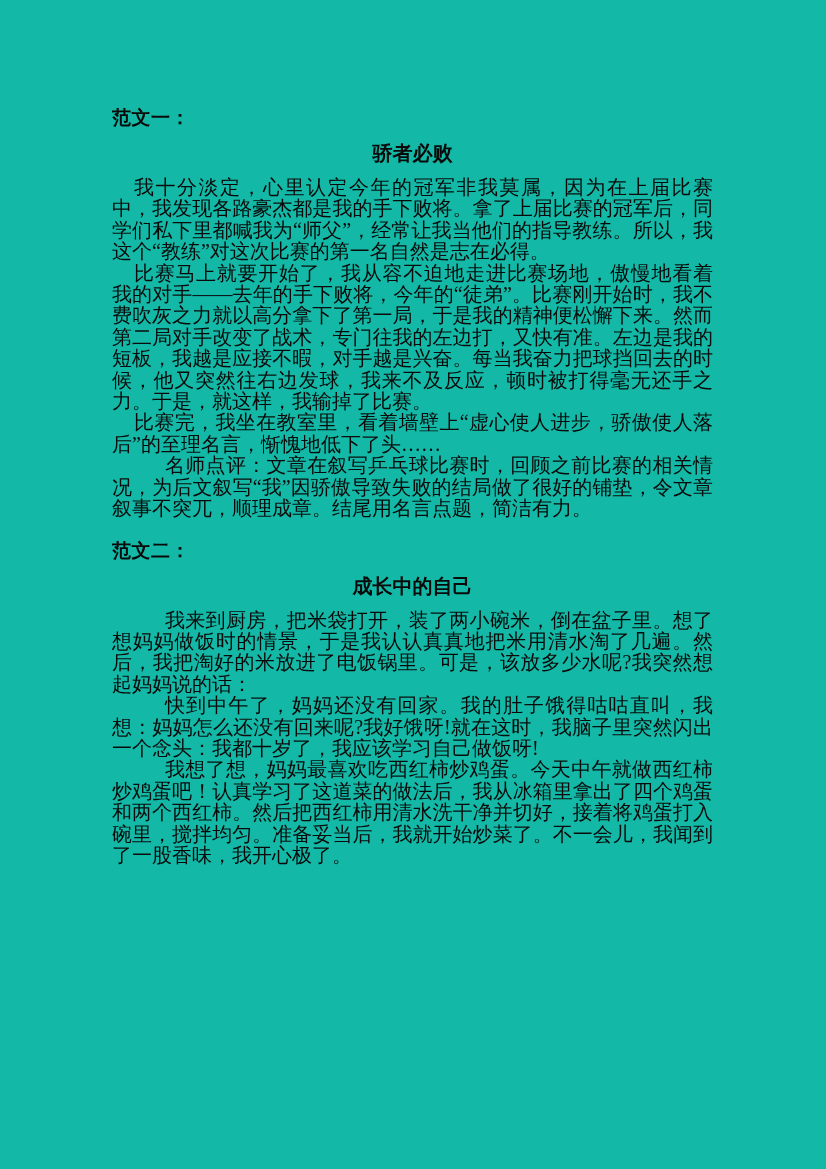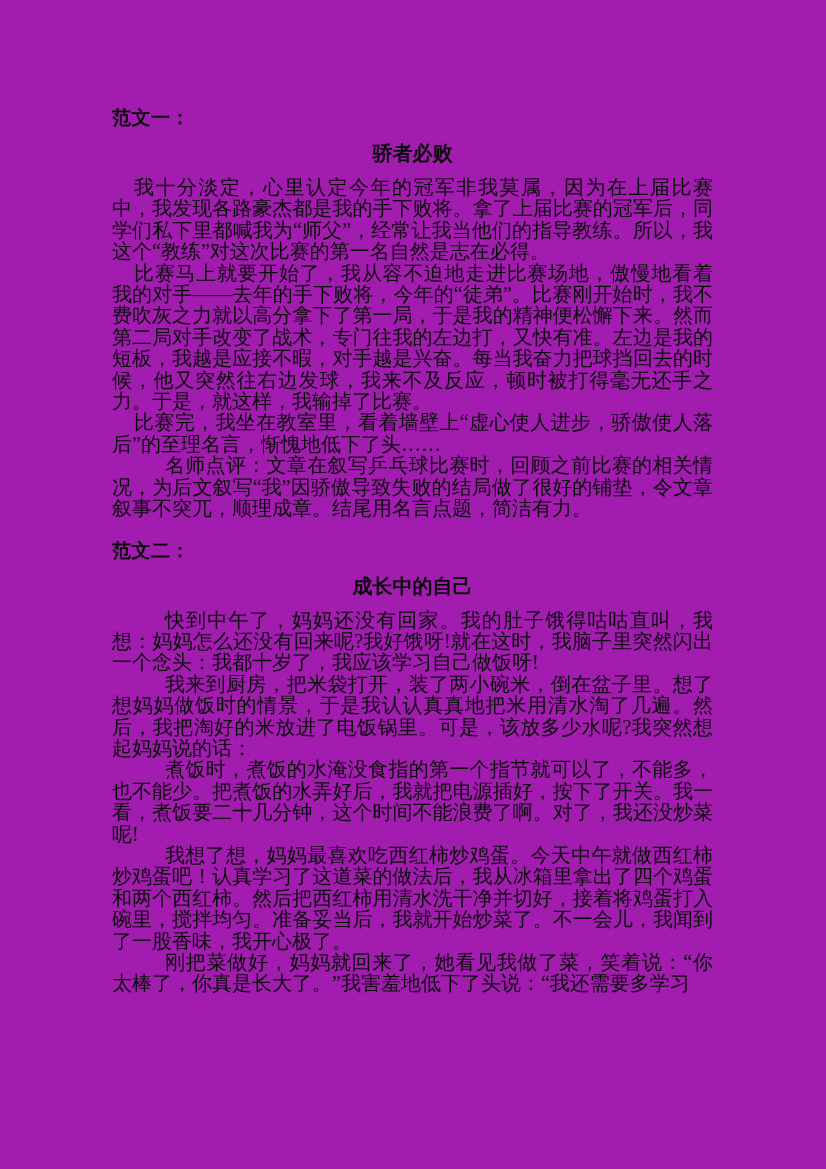--- a/index.html
+++ b/index.html
@@ -12,21 +12,21 @@
     height: 1169px;
     position: relative;
     overflow: hidden;
     font-family: "Liberation Serif", "DejaVu Serif", serif;
     color: #0a0a0a;
   }
   .page {
     position: absolute;
     left: 0; top: 0;
     width: 826px; height: 1169px;
-    background: #a21caf;
+    background: #14b8a6;
   }
   .doc {
     position: absolute;
     left: 112px;
     top: 106px;
     width: 601px;
   }
   .sec-label {
     margin: 0;
     font-family: "Liberation Sans", "DejaVu Sans", sans-serif;
@@ -66,21 +66,19 @@
       <h1 class="essay-title">骄者必败</h1>
       <p class="body indent-s">我十分淡定，心里认定今年的冠军非我莫属，因为在上届比赛中，我发现各路豪杰都是我的手下败将。拿了上届比赛的冠军后，同学们私下里都喊我为“师父”，经常让我当他们的指导教练。所以，我这个“教练”对这次比赛的第一名自然是志在必得。</p>
       <p class="body indent-s">比赛马上就要开始了，我从容不迫地走进比赛场地，傲慢地看着我的对手——去年的手下败将，今年的“徒弟”。比赛刚开始时，我不费吹灰之力就以高分拿下了第一局，于是我的精神便松懈下来。然而第二局对手改变了战术，专门往我的左边打，又快有准。左边是我的短板，我越是应接不暇，对手越是兴奋。每当我奋力把球挡回去的时候，他又突然往右边发球，我来不及反应，顿时被打得毫无还手之力。于是，就这样，我输掉了比赛。</p>
       <p class="body indent-s">比赛完，我坐在教室里，看着墙壁上“虚心使人进步，骄傲使人落后”的至理名言，惭愧地低下了头……</p>
       <p class="body indent-l comment">名师点评：文章在叙写乒乓球比赛时，回顾之前比赛的相关情况，为后文叙写“我”因骄傲导致失败的结局做了很好的铺垫，令文章叙事不突兀，顺理成章。结尾用名言点题，简洁有力。</p>
     </section>
 
     <section class="sec-2">
       <h2 class="sec-label">范文二：</h2>
       <h1 class="essay-title">成长中的自己</h1>
+      <p class="body indent-l">我来到厨房，把米袋打开，装了两小碗米，倒在盆子里。想了想妈妈做饭时的情景，于是我认认真真地把米用清水淘了几遍。然后，我把淘好的米放进了电饭锅里。可是，该放多少水呢?我突然想起妈妈说的话：</p>
       <p class="body indent-l">快到中午了，妈妈还没有回家。我的肚子饿得咕咕直叫，我想：妈妈怎么还没有回来呢?我好饿呀!就在这时，我脑子里突然闪出一个念头：我都十岁了，我应该学习自己做饭呀!</p>
-      <p class="body indent-l">我来到厨房，把米袋打开，装了两小碗米，倒在盆子里。想了想妈妈做饭时的情景，于是我认认真真地把米用清水淘了几遍。然后，我把淘好的米放进了电饭锅里。可是，该放多少水呢?我突然想起妈妈说的话：</p>
-      <p class="body indent-l">煮饭时，煮饭的水淹没食指的第一个指节就可以了，不能多，也不能少。把煮饭的水弄好后，我就把电源插好，按下了开关。我一看，煮饭要二十几分钟，这个时间不能浪费了啊。对了，我还没炒菜呢!</p>
       <p class="body indent-l">我想了想，妈妈最喜欢吃西红柿炒鸡蛋。今天中午就做西红柿炒鸡蛋吧！认真学习了这道菜的做法后，我从冰箱里拿出了四个鸡蛋和两个西红柿。然后把西红柿用清水洗干净并切好，接着将鸡蛋打入碗里，搅拌均匀。准备妥当后，我就开始炒菜了。不一会儿，我闻到了一股香味，我开心极了。</p>
-      <p class="body indent-l">刚把菜做好，妈妈就回来了，她看见我做了菜，笑着说：“你太棒了，你真是长大了。”我害羞地低下了头说：“我还需要多学习</p>
     </section>
 
   </div>
 </div>
 
 </body></html>

